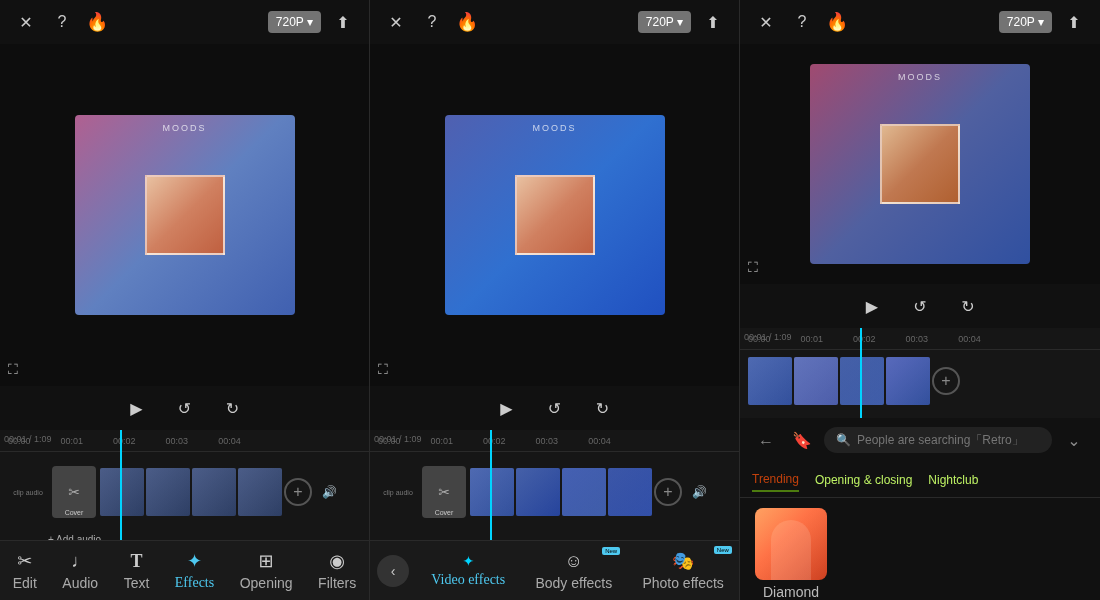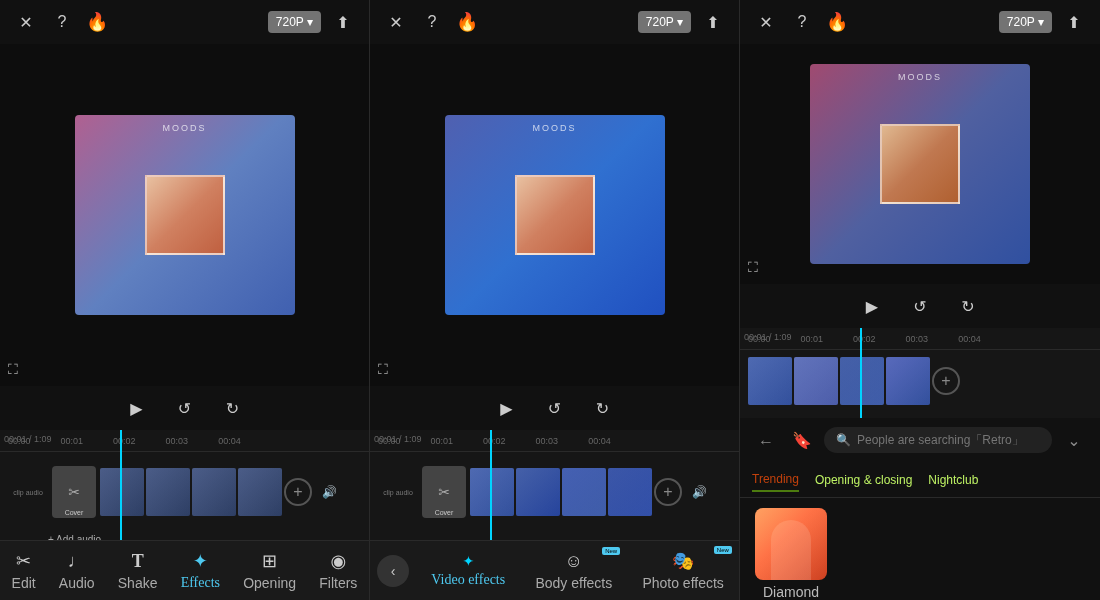--- a/index.html
+++ b/index.html
@@ -566,21 +566,21 @@
       <div class="tool-item">
         <span class="tool-icon">✂</span>
         <span class="tool-label">Edit</span>
       </div>
       <div class="tool-item">
         <span class="tool-icon">♩</span>
         <span class="tool-label">Audio</span>
       </div>
       <div class="tool-item">
         <span class="tool-icon" style="font-family:serif;font-weight:bold;">T</span>
-        <span class="tool-label">Shake</span>
+        <span class="tool-label">Text</span>
       </div>
       <div class="tool-item active">
         <span class="tool-icon cyan-arrow">✦</span>
         <span class="tool-label">Effects</span>
       </div>
       <div class="tool-item">
         <span class="tool-icon">⊞</span>
         <span class="tool-label">Opening</span>
       </div>
       <div class="tool-item">

